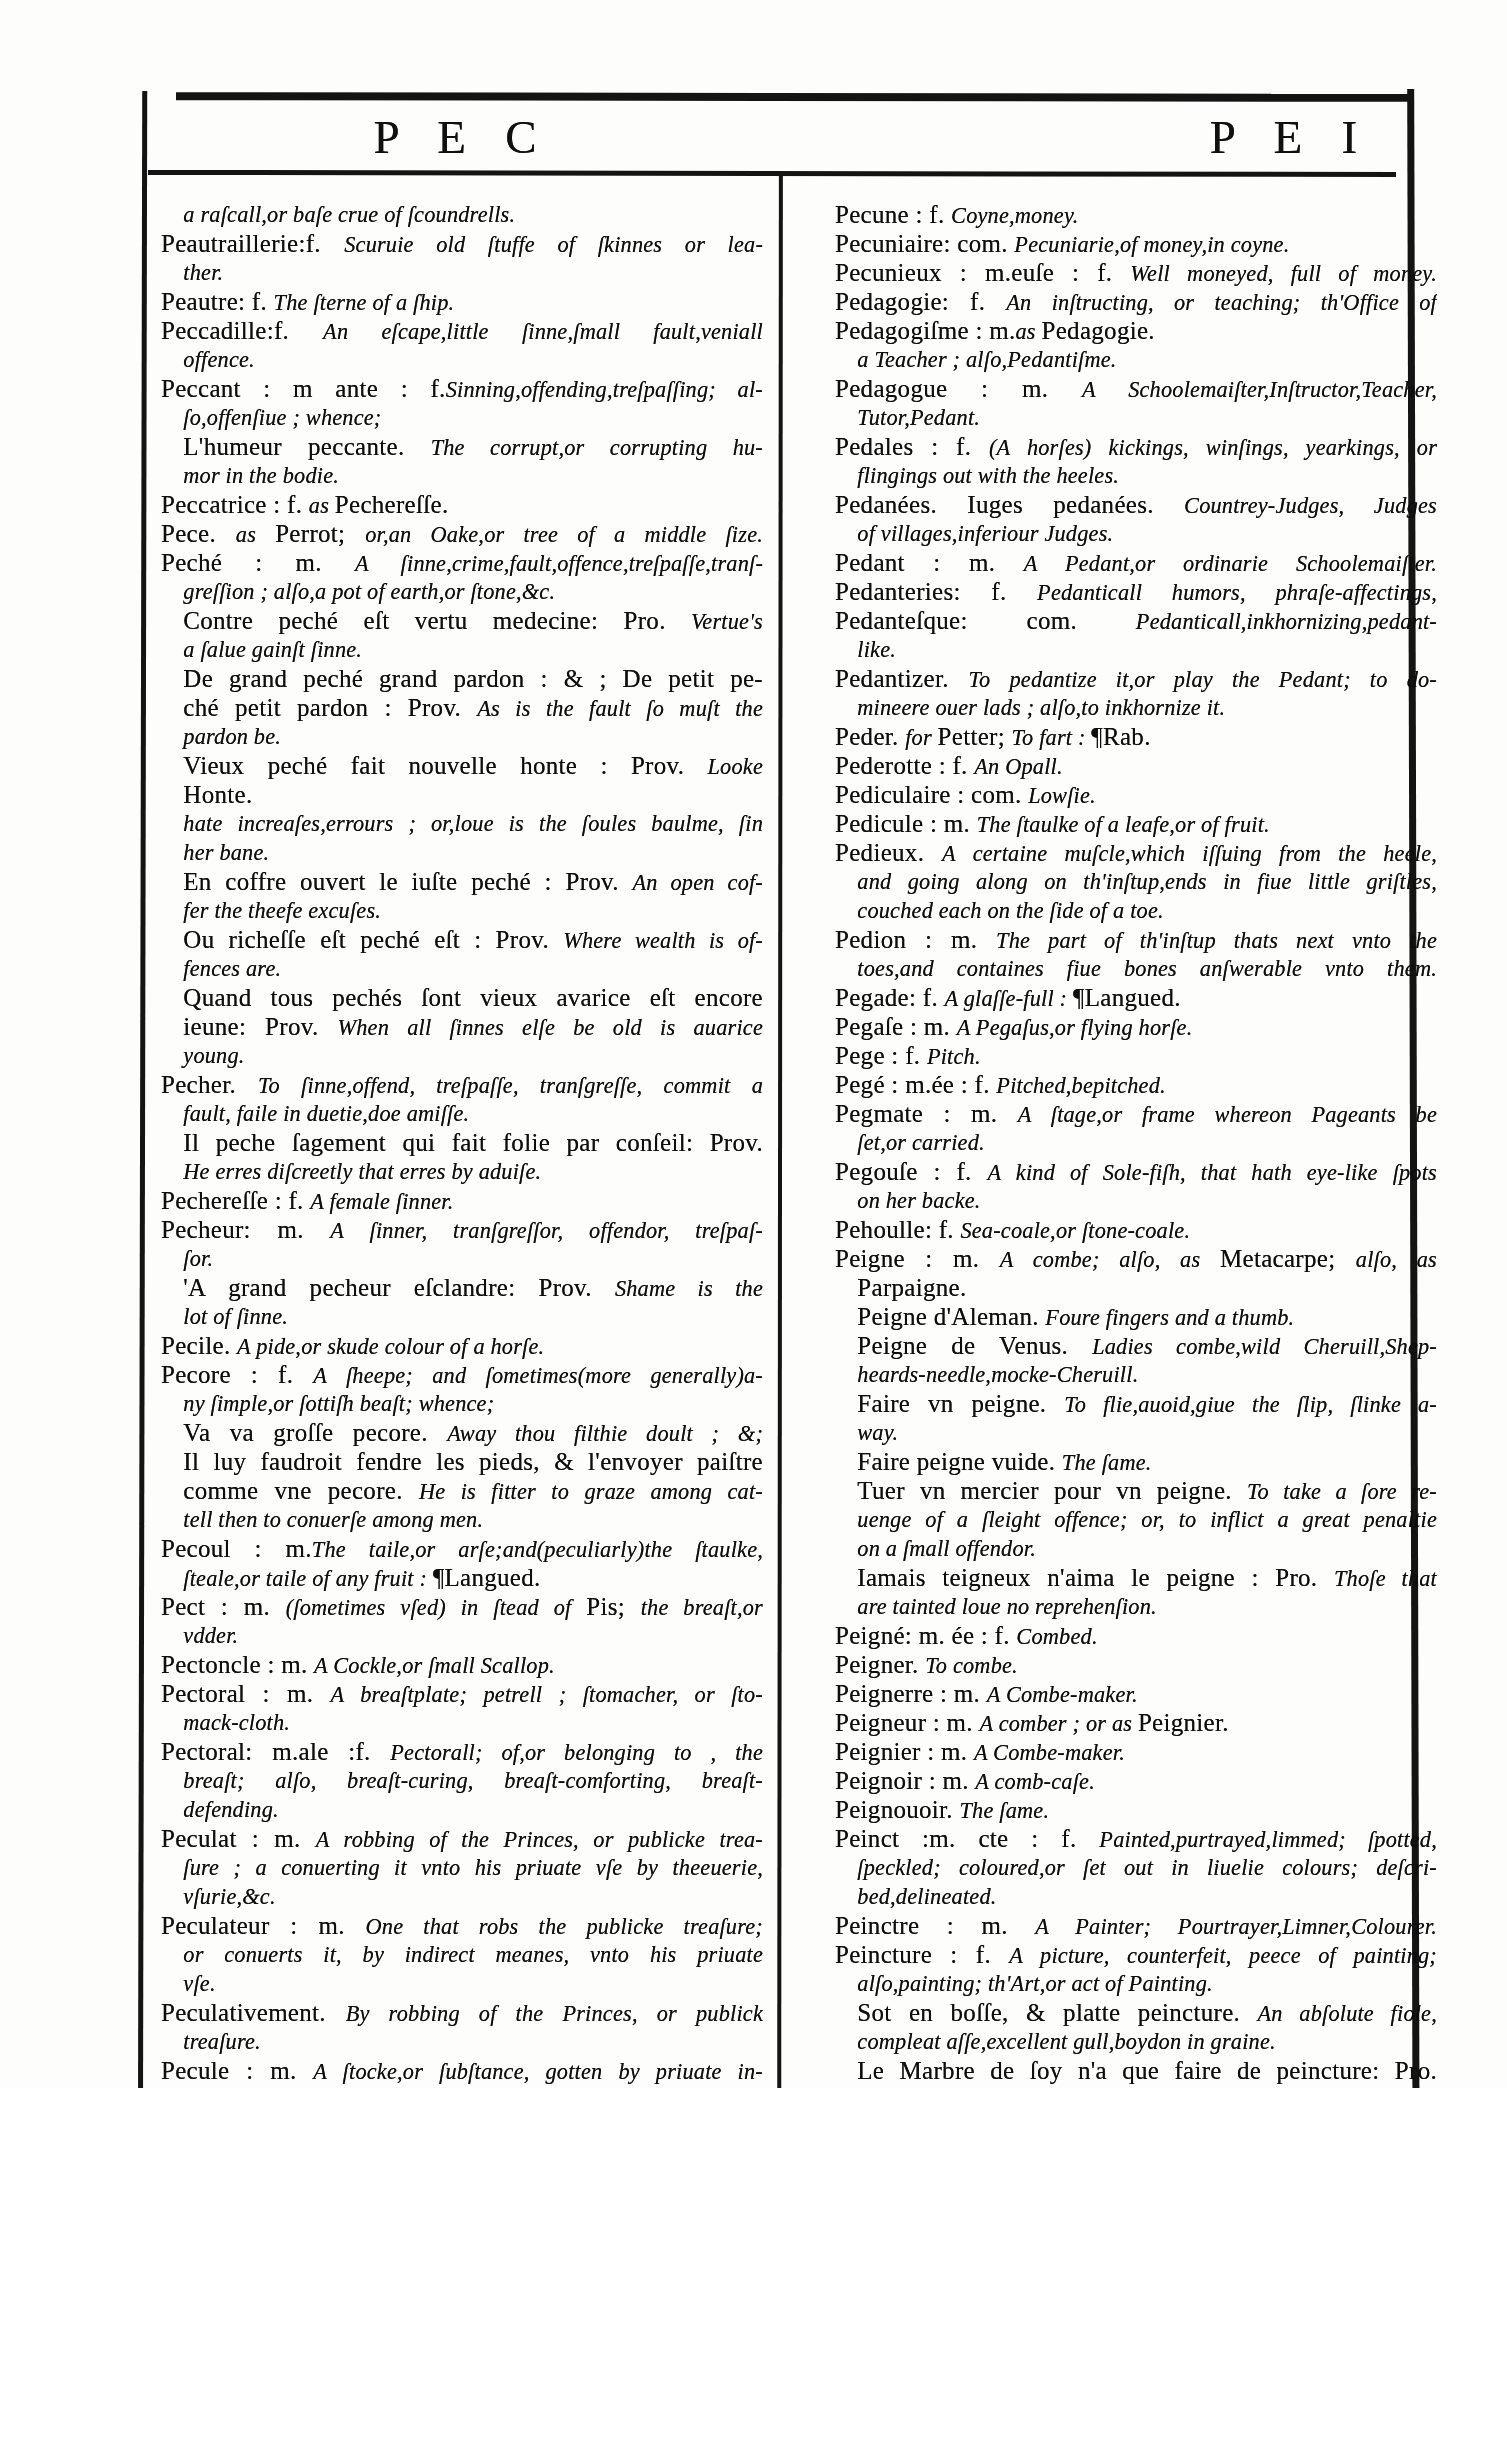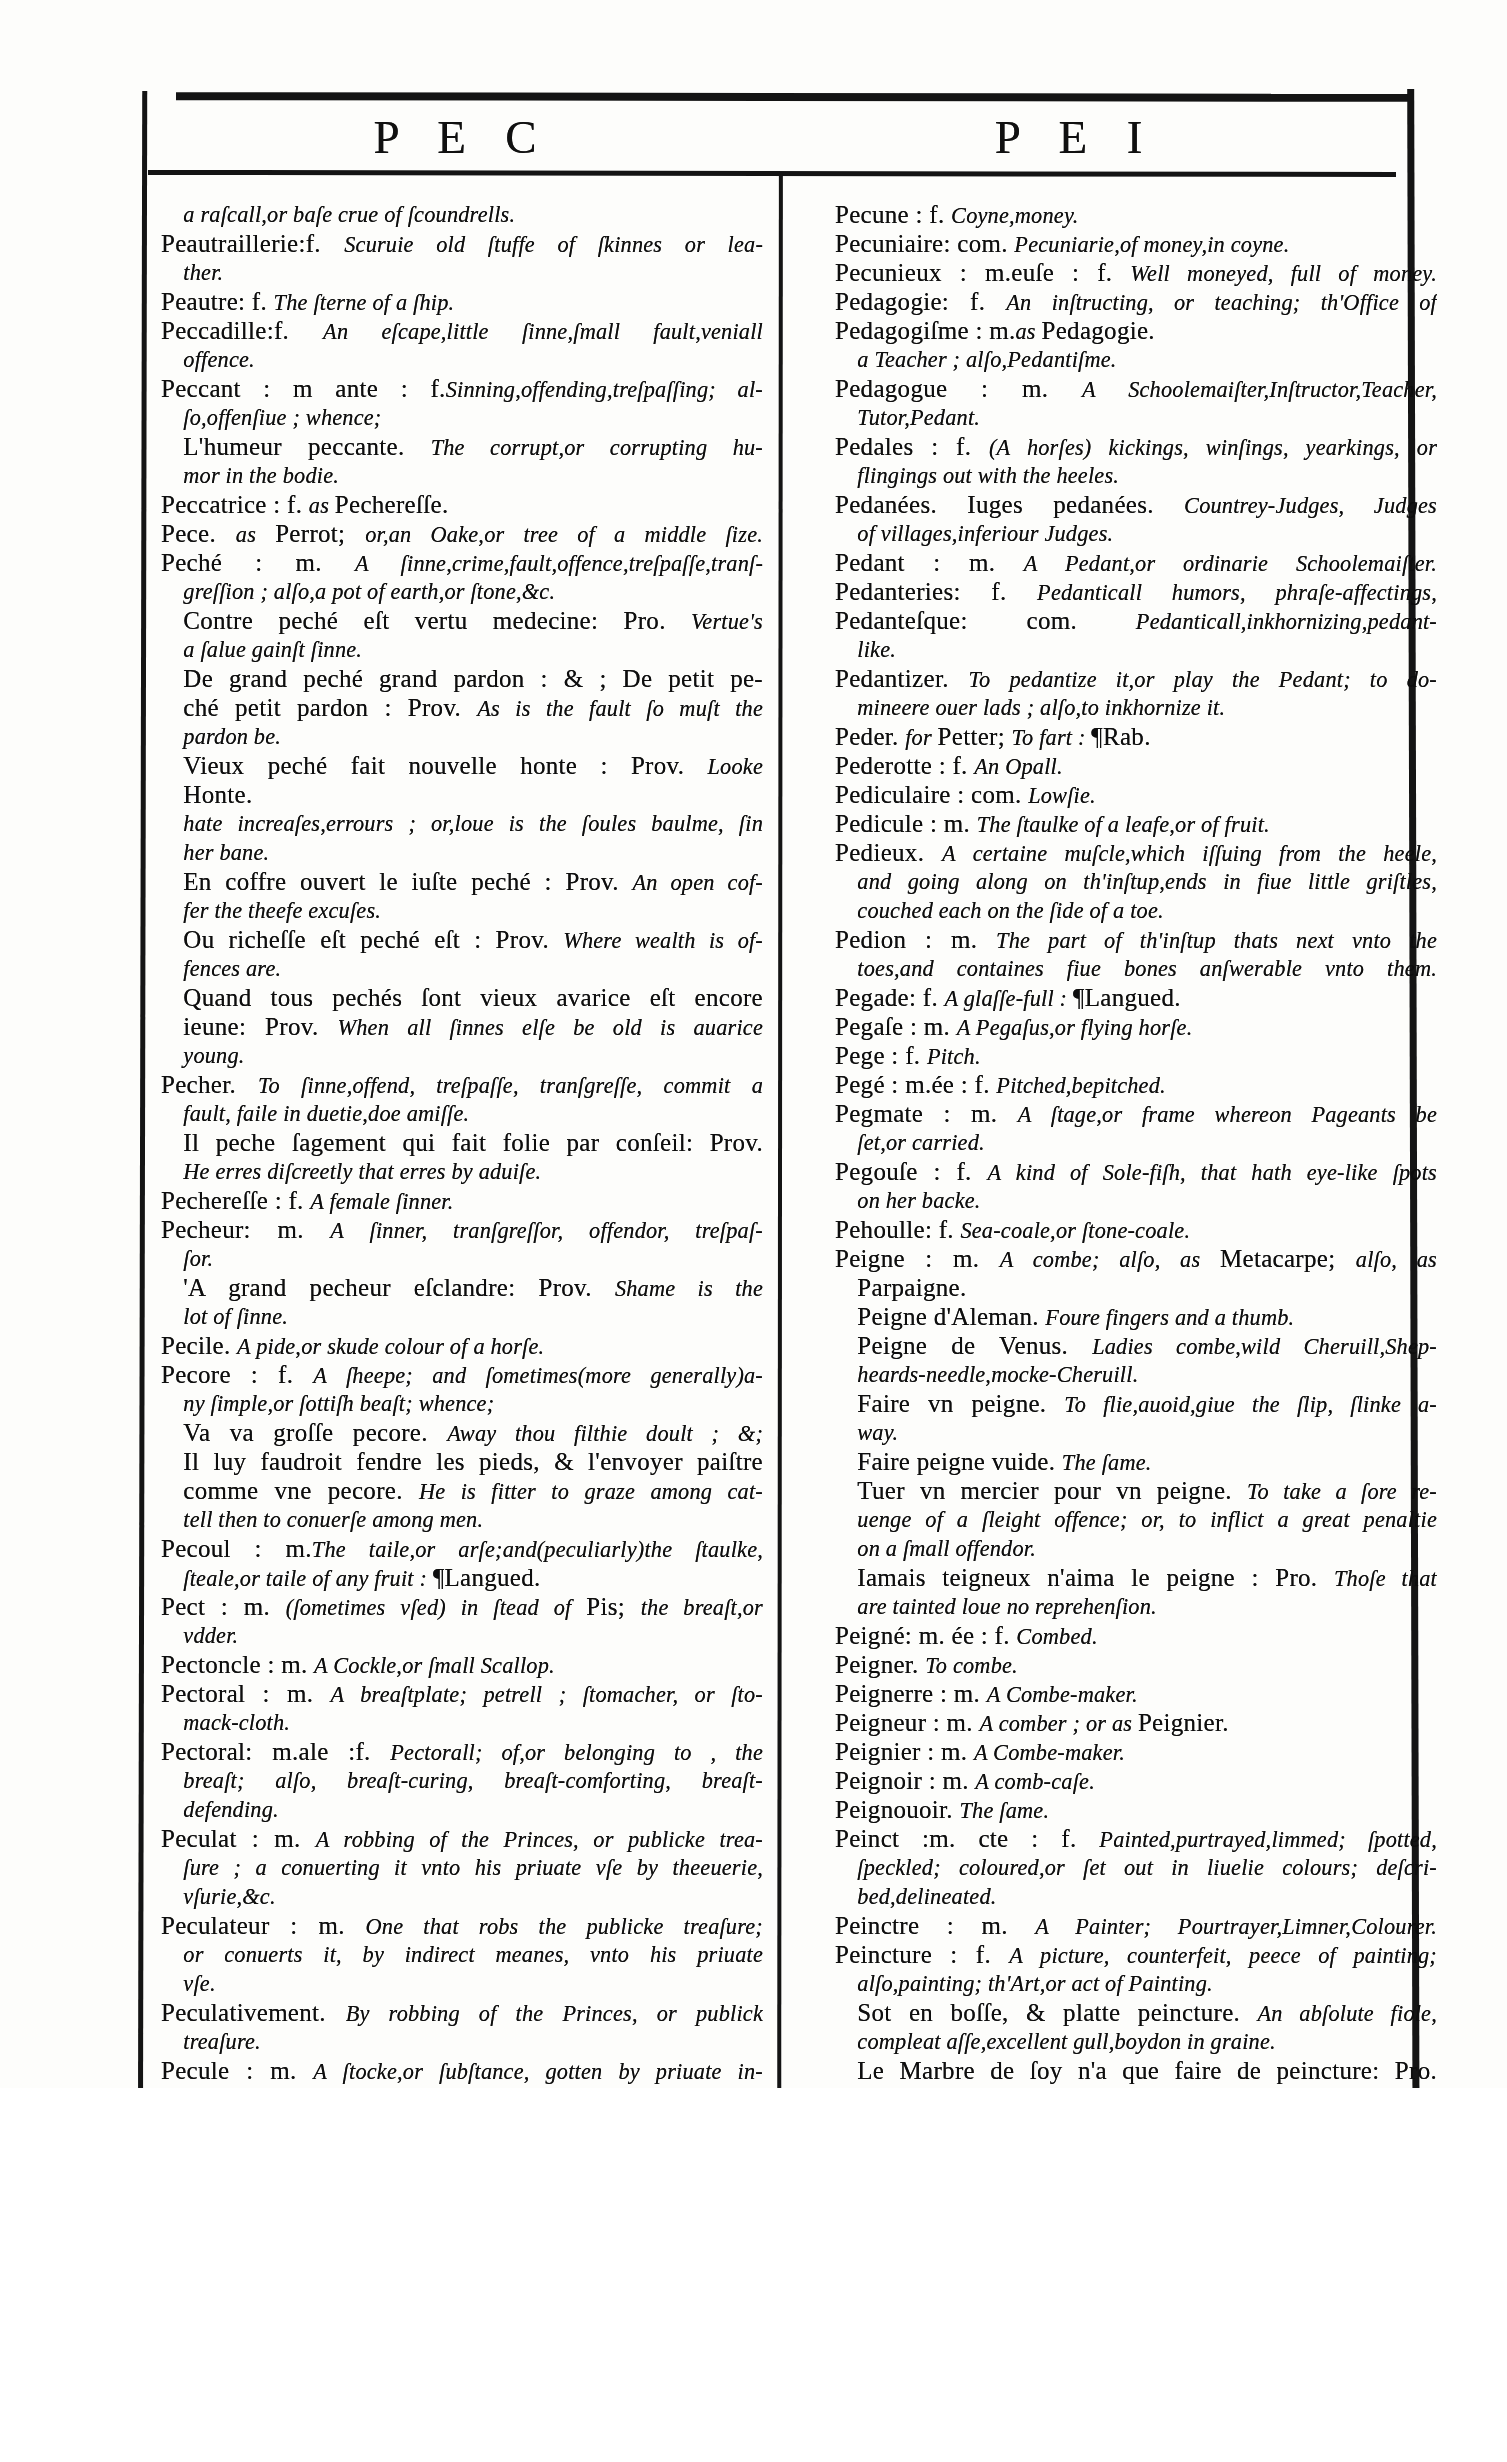--- a/index.html
+++ b/index.html
@@ -10,21 +10,21 @@
   #rule-top{left:176px;top:93px;width:1238px;height:7.7px;transform:rotate(0.08deg);}
   #rule-header{left:148px;top:171px;width:1248px;height:5.2px;transform:rotate(0.1deg);}
   #border-left{left:140px;top:91px;width:5.2px;height:2128px;transform:rotate(0.12deg);}
   #border-right{left:1410px;top:89px;width:6.9px;height:2147px;transform:rotate(-0.15deg);}
   #divider{left:778px;top:175px;width:4.3px;height:2039px;transform:rotate(0.05deg);}
   #rule-bottom{left:134px;top:2209px;width:1284px;height:8.6px;transform:rotate(0.45deg);transform-origin:left center;}
   
   .hdr{position:absolute;top:110px;height:52px;font-size:47px;letter-spacing:13.8px;
        text-align:center;color:#101010;text-shadow:0 0 0.6px rgba(10,10,10,0.8);}
   #hdr-left{left:161px;width:602px;}
-  #hdr-right{left:780px;width:591px;}
+  #hdr-right{left:780px;width:591px;text-align:right;}
   
   .col{position:absolute;top:200px;}
   #col-left{left:161px;width:602px;}
   #col-right{left:835px;width:602px;}
   .line{height:29px;line-height:29px;overflow:hidden;
         text-shadow:0 0 0.5px rgba(10,10,10,0.75);}
   .line.ind{padding-left:22.3px;}
   .line.j{text-align:justify;text-align-last:justify;}
   .r{font-size:25px;letter-spacing:0.3px;}
   .i{font-style:italic;font-size:22.3px;letter-spacing:0.2px;}

